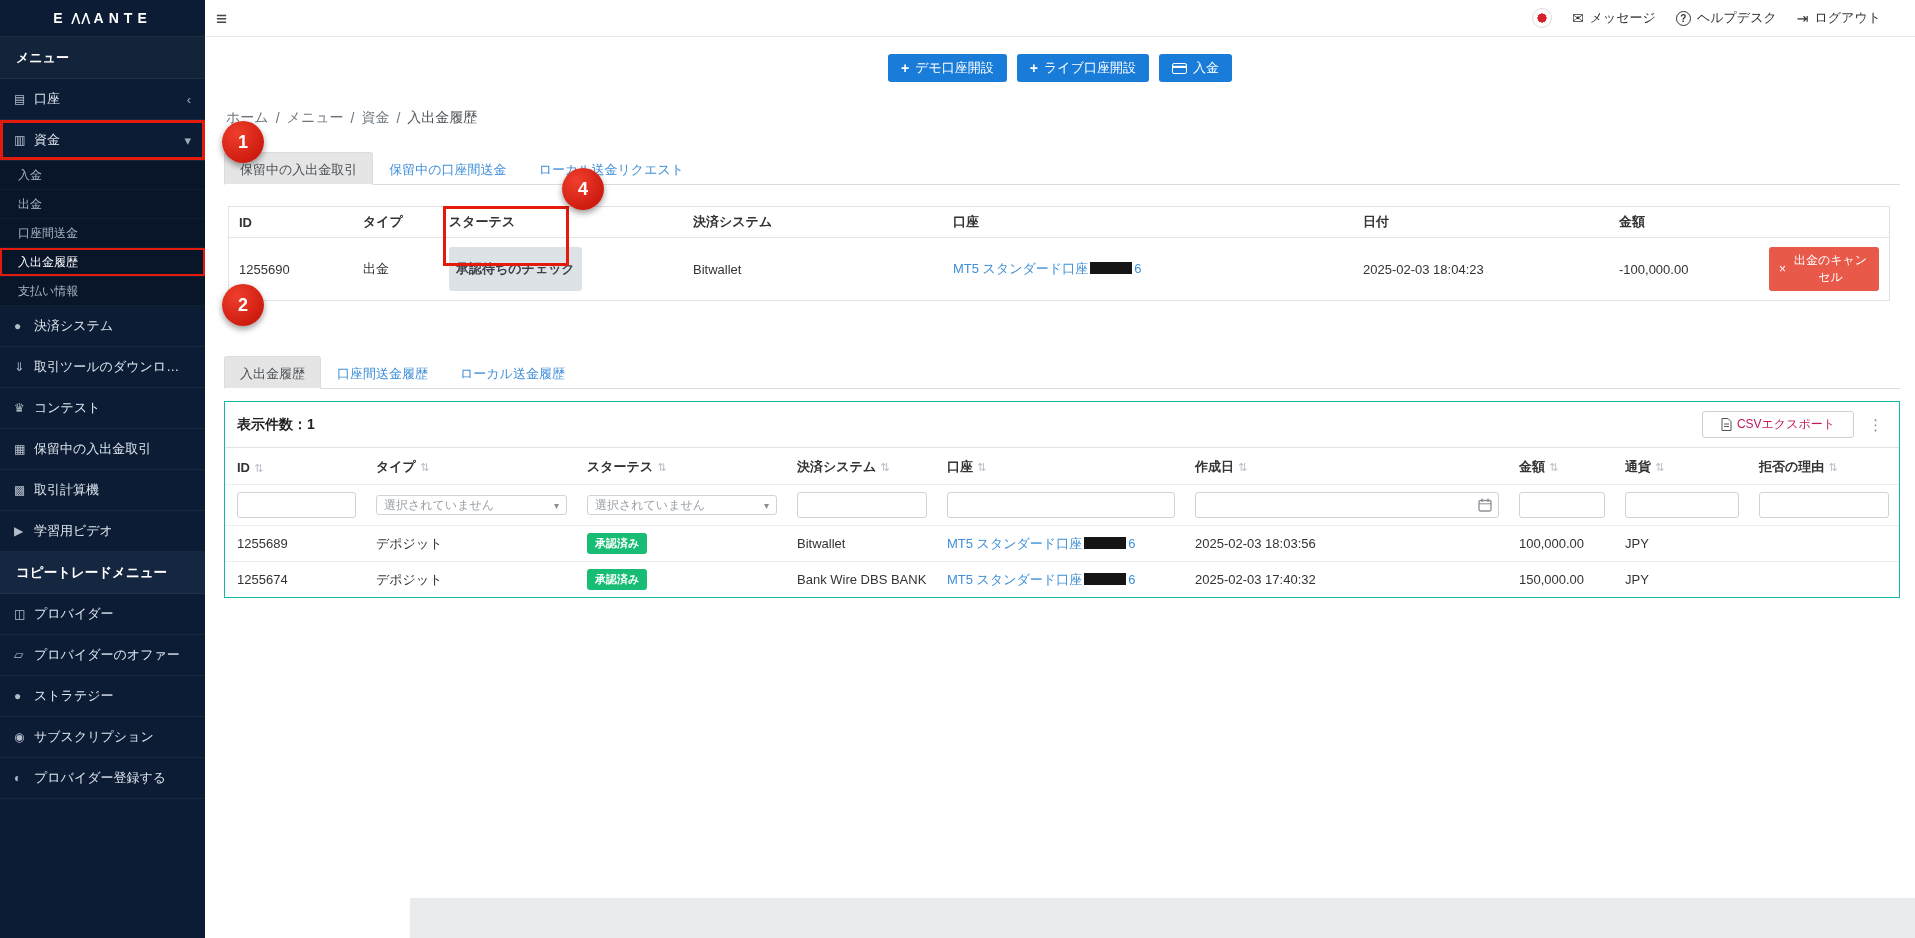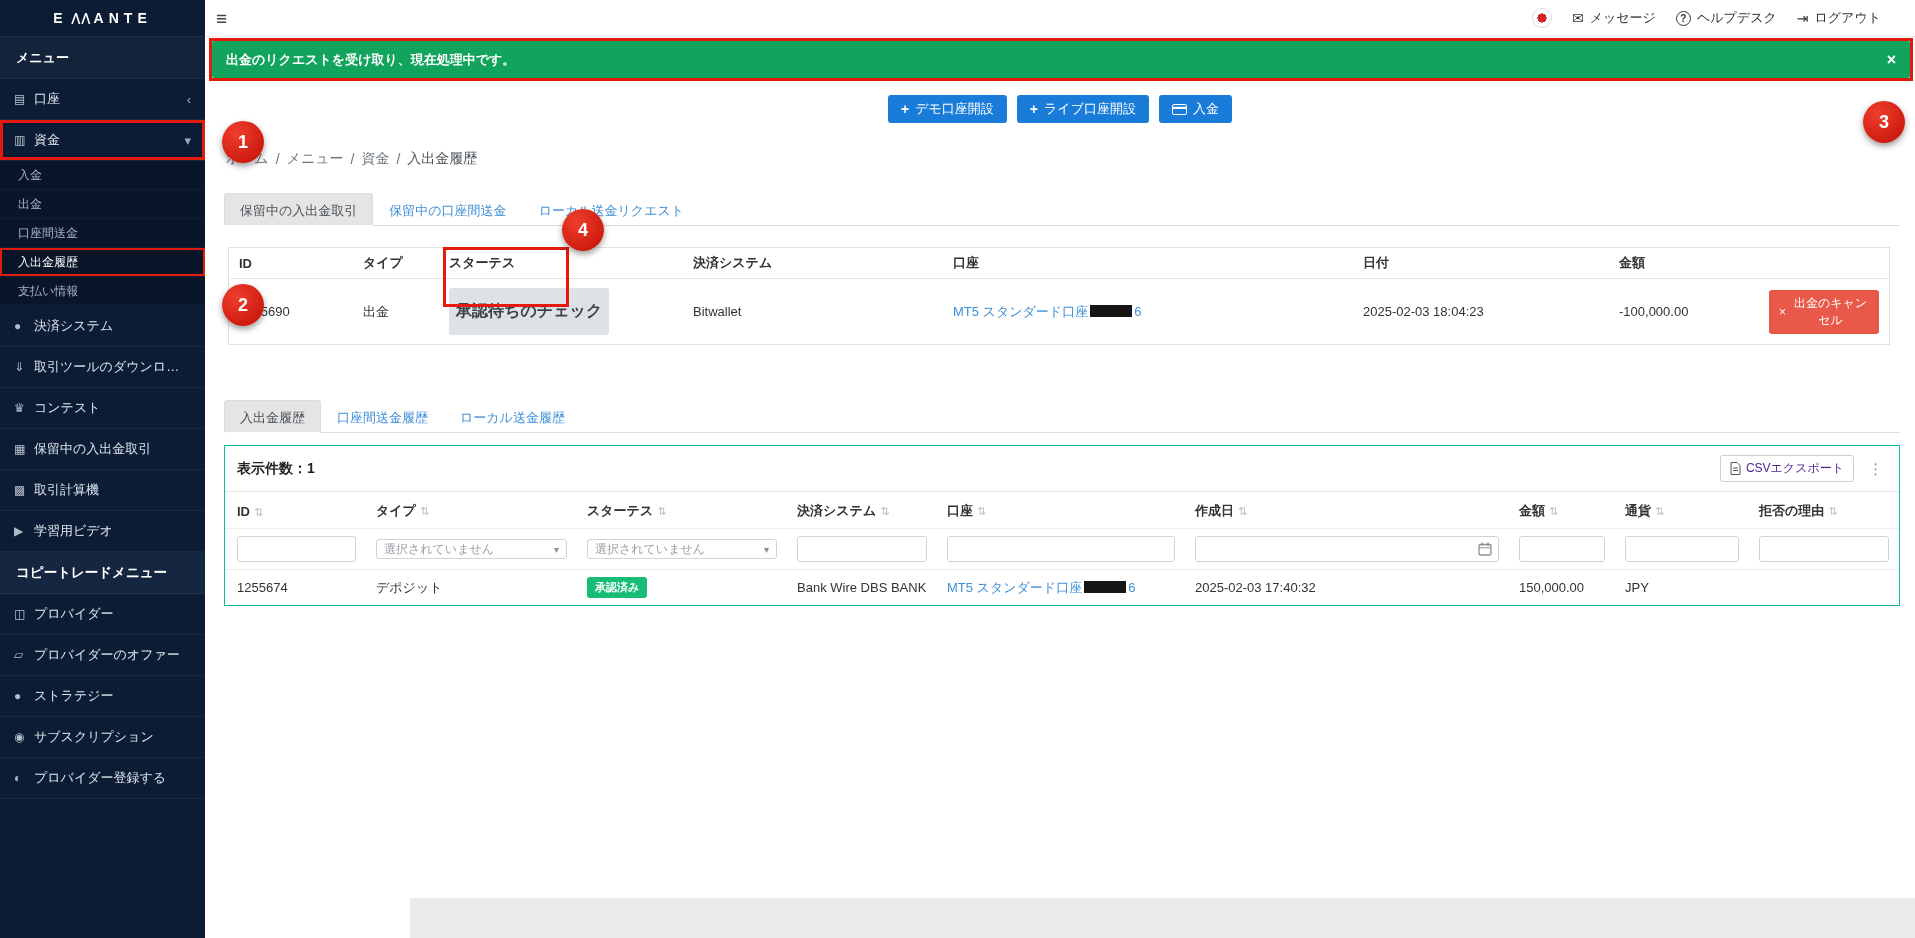--- a/index.html
+++ b/index.html
@@ -50,33 +50,33 @@
   
   .tabs { display:flex; border-bottom:1px solid #dcdcdc; height:33px; margin-top:24px; }
   .tab { padding:8px 15px; font-size:13px; color:#3f8fd8; cursor:pointer; border:1px solid transparent; border-bottom:none; margin-bottom:-1px; white-space:nowrap; border-radius:3px 3px 0 0; }
   .tab.active { background:#e5e5e5; border-color:#dcdcdc; border-bottom:1px solid #fff; color:#4a5056; }
 
   
   .tbl1wrap { position:relative; margin:21px 10px 0 4px; border:1px solid #e2e2e2; }
   table { border-collapse:collapse; table-layout:fixed; width:100%; }
   .t1 th { text-align:left; font-size:13px; color:#333; padding:6px 10px; border-bottom:1px solid #e5e5e5; font-weight:bold; }
   .t1 td { font-size:13px; padding:9px 10px; vertical-align:middle; }
-  .badge-pend { display:inline-block; background:#dde2e6; color:#3b4249; font-size:16px; font-weight:bold; padding:13px 7px; border-radius:3px; }
+  .badge-pend { display:inline-block; background:#dde2e6; color:#3b4249; font-size:13px; font-weight:bold; padding:13px 7px; border-radius:3px; }
   .badge-ok { display:inline-block; background:#17bd74; color:#fff; font-size:11px; font-weight:bold; padding:3px 8px; border-radius:3px; }
   .acct { color:#3f8fd8; cursor:pointer; text-decoration:none; }
   .redact { display:inline-block; width:42px; height:12px; background:#151515; vertical-align:-1px; margin:0 2px; }
   .cancel-btn { display:inline-flex; align-items:center; gap:6px; background:#e8594a; color:#fff; border:none; border-radius:3px; font-size:12px; padding:5px 10px; cursor:pointer; font-family:inherit; float:right; }
 
   
   .panel2 { margin-top:55px; }
   .card2 { margin-top:12px; border:1px solid #14b8a6; }
   .card2-head { display:flex; align-items:center; padding:9px 12px; border-bottom:1px solid #e3e3e3; }
   .count { font-size:14px; font-weight:bold; color:#222; }
   .head-right { margin-left:auto; display:flex; align-items:center; gap:10px; }
-  .csv-btn { display:flex; align-items:center; gap:5px; background:#fff; border:1px solid #c9d0d6; border-radius:3px; padding:4px 9px; font-size:12px; color:#4c1d95; cursor:pointer; font-family:inherit; }
+  .csv-btn { display:flex; align-items:center; gap:5px; background:#fff; border:1px solid #c9d0d6; border-radius:3px; padding:4px 18px; font-size:12px; color:#be185d; cursor:pointer; font-family:inherit; }
   .kebab { border:none; background:none; color:#8a8f94; font-size:15px; cursor:pointer; padding:0 4px; }
   .t2 th { text-align:left; font-size:13px; color:#333; padding:10px 10px 8px; font-weight:bold; cursor:pointer; white-space:nowrap; }
   .t2 th:first-child, .t2 td:first-child { padding-left:12px; }
   .sort { color:#b9bfc6; font-size:11px; margin-left:4px; font-weight:normal; }
   .filter-cell { padding:0 10px 7px; }
   .f-input { width:100%; height:26px; border:1px solid #cfd4d9; border-radius:3px; font-size:12px; padding:0 7px; font-family:inherit; color:#333; }
   .f-select { width:100%; height:20px; border:1px solid #cfd4d9; border-radius:3px; font-size:12px; padding:0 7px; color:#9aa0a6; display:flex; align-items:center; cursor:pointer; background:#fff; }
   .f-select .sel-chev { margin-left:auto; color:#8a8f94; font-size:10px; }
   .datebox { position:relative; }
   .datebox svg { position:absolute; right:7px; top:6px; }
@@ -202,28 +202,20 @@
           <span class="qcircle">?</span>
           <span>ヘルプデスク</span>
         </span>
         <span class="top-link">
           <span class="ticon">⇥</span>
           <span>ログアウト</span>
         </span>
       </div>
     </header>
 
-    <div class="banner-wrap">
-      <div class="banner">
-        <span>出金のリクエストを受け取り、現在処理中です。</span>
-        <span class="banner-close">×</span>
-      </div>
-      <div class="ann-box" style="inset:-3px;"></div>
-      <div class="ann-circle" style="left:1651px; top:60px;">3</div>
-    </div>
 
     <div class="btn-row">
       <button class="blue-btn">
         <span class="plus">+</span>
         <span>デモ口座開設</span>
       </button>
       <button class="blue-btn">
         <span class="plus">+</span>
         <span>ライブ口座開設</span>
       </button>
@@ -378,20 +370,31 @@
                       </svg>
                   </div>
                 </td>
                 <td class="filter-cell"><input class="f-input" style=""></td>
                 <td class="filter-cell"><input class="f-input" style=""></td>
                 <td class="filter-cell"><input class="f-input" style=""></td>
               </tr>
             </thead>
             <tbody>
               <tr>
+                <td>1255689</td>
+                <td>デポジット</td>
+                <td><span class="badge-ok">承認済み</span></td>
+                <td>Bitwallet</td>
+                <td><a class="acct"><span>MT5 スタンダード口座</span><span class="redact"></span><span>6</span></a></td>
+                <td>2025-02-03 18:03:56</td>
+                <td>100,000.00</td>
+                <td>JPY</td>
+                <td></td>
+              </tr>
+              <tr>
                 <td>1255674</td>
                 <td>デポジット</td>
                 <td><span class="badge-ok">承認済み</span></td>
                 <td>Bank Wire DBS BANK</td>
                 <td><a class="acct"><span>MT5 スタンダード口座</span><span class="redact"></span><span>6</span></a></td>
                 <td>2025-02-03 17:40:32</td>
                 <td>150,000.00</td>
                 <td>JPY</td>
                 <td></td>
               </tr>

